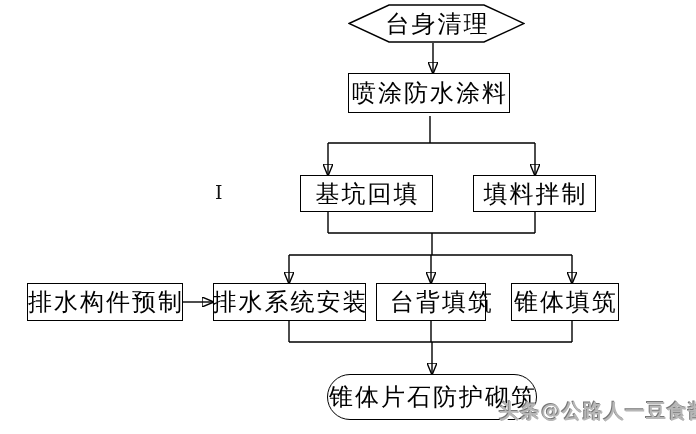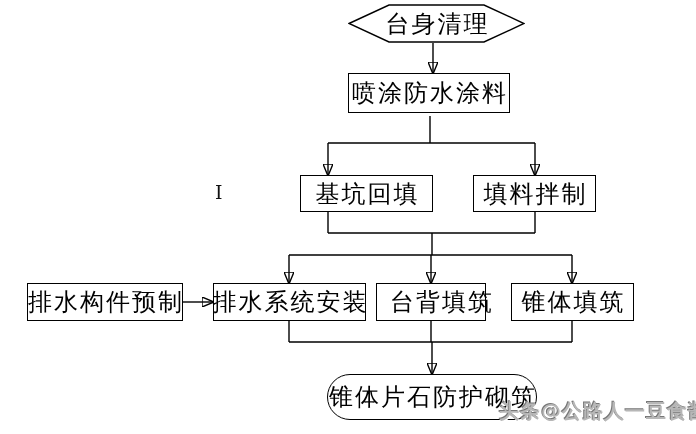--- a/index.html
+++ b/index.html
@@ -88,21 +88,21 @@
   <div class="node rect" style="left:473px;top:175px;width:123px;height:37px;">
     <span>填料拌制</span>
   </div>
 
   <div class="node rect" style="left:213px;top:283px;width:153px;height:38px;">
     <span>排水系统安装</span>
   </div>
   <div class="node rect" style="left:376px;top:283px;width:110px;height:38px;padding-left:20px;">
     <span>台背填筑</span>
   </div>
-  <div class="node rect" style="left:511px;top:283px;width:123px;height:38px;">
+  <div class="node rect" style="left:511px;top:283px;width:108px;height:38px;">
     <span>锥体填筑</span>
   </div>
 
   <div class="node pill" style="left:327px;top:374px;width:210px;height:46px;text-align:center;">
     <span>锥体片石防护砌筑</span>
   </div>
 
   <div class="text-cursor">I</div>
 
   <div class="watermark">头条@公路人一豆食酱</div>

